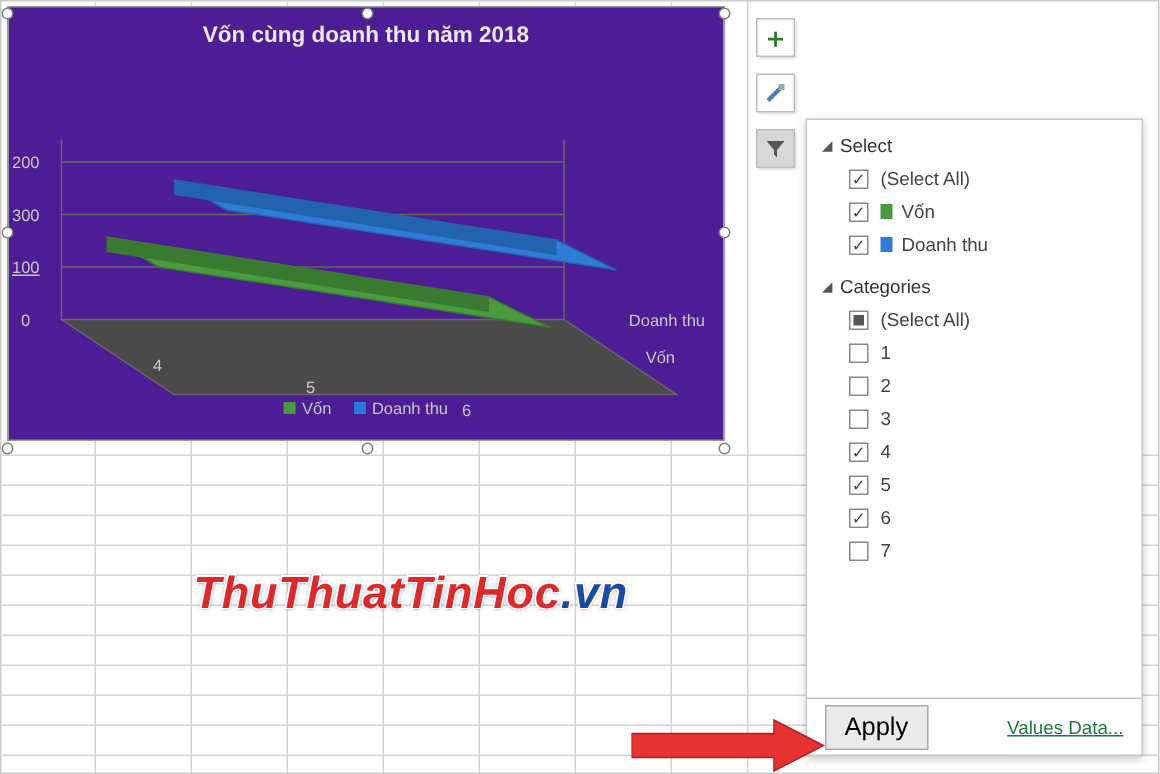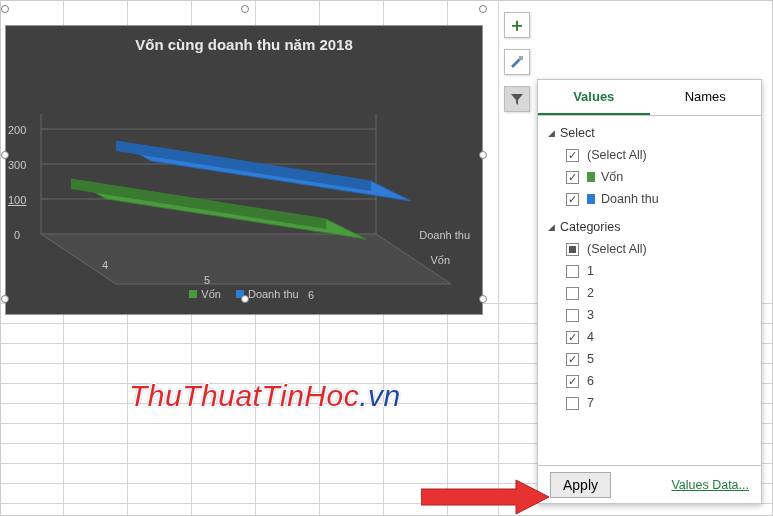--- a/index.html
+++ b/index.html
@@ -3,21 +3,21 @@
 <meta charset="utf-8">
 <style>
 * { box-sizing: border-box; margin: 0; padding: 0; font-family: "Segoe UI", Arial, sans-serif; }
 body { width: 773px; height: 516px; background: #fff; position: relative; overflow: hidden; border: 1px solid #ccc; }
 
 .grid { position: absolute; top: 0; left: 0; width: 773px; height: 516px; }
 .grid-h, .grid-v { position: absolute; background: #d4d4d4; }
 .grid-h { height: 1px; width: 100%; }
 .grid-v { width: 1px; height: 100%; }
 
-.chart-wrap { position: absolute; left: 4px; top: 24px; width: 478px; height: 290px; background: #404040; border: 1px solid #999; }
+.chart-wrap { position: absolute; left: 4px; top: 3px; width: 478px; height: 290px; background: #4c1d95; border: 1px solid #999; }
 .chart-title { text-align: center; color: #e8e8e8; font-weight: bold; font-size: 15px; padding: 10px 0 6px; }
 .chart-plot { position: relative; width: 100%; height: 200px; }
 .axis-label { position: absolute; color: #c8c8c8; font-size: 11px; }
 .y0 { left: 8px; top: 170px; } .y1 { left: 2px; top: 135px; text-decoration: underline; } .y2 { left: 2px; top: 100px; } .y3 { left: 2px; top: 65px; }
 .x1 { left: 96px; top: 200px; } .x2 { left: 198px; top: 215px; } .x3 { left: 302px; top: 230px; }
 .zv { right: 32px; top: 195px; } .zd { right: 12px; top: 170px; }
 .chart-legend { text-align: center; color: #c8c8c8; font-size: 11px; padding: 4px 16px; position: absolute; bottom: 10px; left: 0; right: 0; }
 .lg { display: inline-block; margin: 0 6px; }
 .lg i { display: inline-block; width: 8px; height: 8px; margin-right: 4px; }
 .c-green { background: #4a9b3e; } .c-blue { background: #2e7cd6; }
@@ -39,24 +39,24 @@
 .tab.active { color: #1f7a3e; border-bottom: 2px solid #1f7a3e; font-weight: 600; }
 .list { height: 340px; overflow-y: scroll; padding: 6px 2px 6px 8px; font-size: 12.5px; color: #444; }
 .row { display: flex; align-items: center; padding: 4px 2px; }
 .expander { width: 12px; display: inline-block; font-size: 9px; color: #555; }
 .cb { width: 13px; height: 13px; border: 1px solid #888; margin-right: 8px; display: inline-flex; align-items: center; justify-content: center; background: #fff; }
 .cb.on::after { content: "✓"; font-size: 11px; color: #444; }
 .cb.tri::after { content: ""; display: block; width: 7px; height: 7px; background: #555; }
 .swatch { width: 8px; height: 10px; margin-right: 6px; display: inline-block; }
 .hdr { font-weight: 400; color: #333; }
 .footer { position: absolute; bottom: 0; left: 0; right: 0; height: 38px; border-top: 1px solid #c6c6c6; display: flex; align-items: center; justify-content: space-between; padding: 0 12px; }
-.apply { background: #eaeaea; border: 1px solid #aaa; padding: 4px 12px; font-size: 14px; cursor: pointer; }
+.apply { background: #eaeaea; border: 1px solid #aaa; padding: 4px 12px; font-size: 17px; cursor: pointer; }
 .select-data { color: #1f7a3e; font-size: 12.5px; text-decoration: underline; cursor: pointer; }
 
-.watermark { position: absolute; left: 128px; top: 378px; font-size: 30px; font-weight: 400; font-style: italic; font-family: Arial, sans-serif; letter-spacing: 0.5px; }
+.watermark { position: absolute; left: 128px; top: 378px; font-size: 30px; font-weight: 700; font-style: italic; font-family: Arial, sans-serif; letter-spacing: 0.5px; }
 .watermark .wa { color: #e02828; text-shadow: -1px -1px 0 #fff,1px -1px 0 #fff,-1px 1px 0 #fff,1px 1px 0 #fff,0 0 3px #1a4aa8; }
 .watermark .wb { color: #1a4aa8; text-shadow: -1px -1px 0 #fff,1px -1px 0 #fff,-1px 1px 0 #fff,1px 1px 0 #fff,0 0 3px #e02828; }
 
 .arrow { position: absolute; left: 420px; top: 476px; }
 </style>
 </head>
 <body>
 
 <div class="grid">
   <div class="grid-h" style="top:302px"></div>
@@ -131,24 +131,20 @@
       <rect x="10" y="2" width="4" height="4" fill="#9aa"></rect>
     </svg>
 </div>
 <div class="side-btn sb-filter filter">
   <svg viewBox="0 0 16 16">
       <path d="M2 3 L14 3 L9 9 L9 14 L7 12 L7 9 Z" fill="#555"></path>
     </svg>
 </div>
 
 <div class="panel">
-  <div class="tabs">
-    <div class="tab active">Values</div>
-    <div class="tab">Names</div>
-  </div>
   <div class="list">
     <div class="row hdr">
         <span class="expander">◢</span>
         <span>Select</span>
       </div>
     <div class="row" style="padding-left:20px">
         <span class="cb on"></span>
         <span>(Select All)</span>
       </div>
     <div class="row" style="padding-left:20px">

